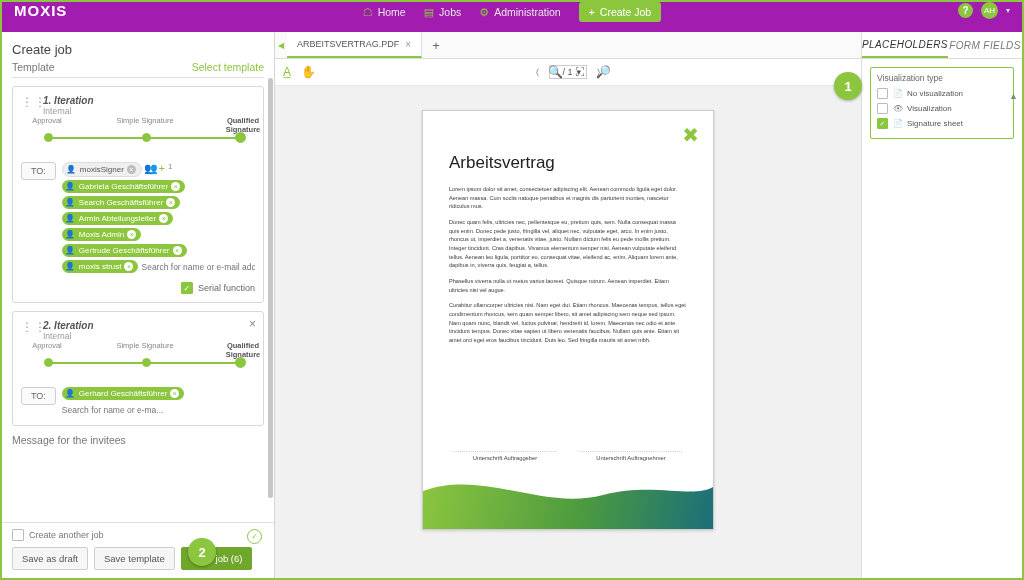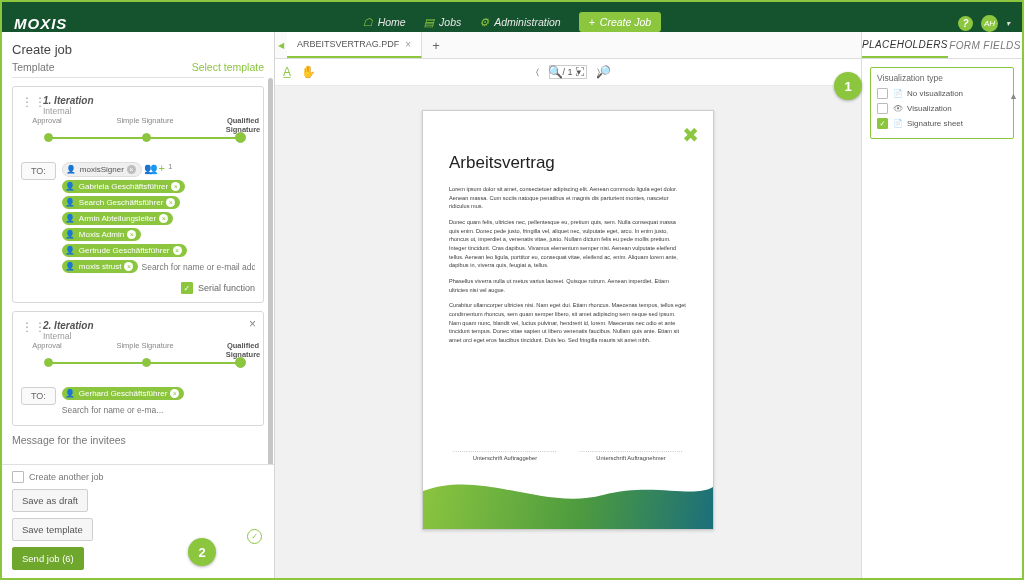--- a/index.html
+++ b/index.html
@@ -13,24 +13,23 @@
     position:relative;
   }
   .app{
     position:absolute;inset:0;
     border:2px solid #8cc63f;
     box-sizing:border-box;
     display:flex;flex-direction:column;
   }
   
   .topbar{
-    height:30px;background:#14532d;color:#fff;
-    display:flex;align-items:flex-end;flex:0 0 30px;
+    height:30px;background:#a21caf;color:#fff;
+    display:flex;align-items:flex-start;flex:0 0 30px;
     position:relative;
-    font-style:italic;
   }
   .logo{
     font-size:15px;font-weight:bold;letter-spacing:1px;
     padding-left:12px;color:#fff;
   }
   .topnav{
     position:absolute;left:0;right:0;
     display:flex;justify-content:center;align-items:center;gap:18px;
     pointer-events:none;
   }
@@ -154,21 +153,21 @@
     border:1px solid #d8d8d8;border-radius:3px;text-align:center;
     font-size:10px;color:#8cc63f;padding:6px;margin-bottom:10px;cursor:pointer;
   }
   .msg-label{font-size:10.5px;color:#777;margin-bottom:4px;}
 
   .left-footer{
     border-top:1px solid #e0e0e0;padding:6px 10px 8px 10px;background:#fff;
     position:relative;
   }
   .another-row{display:flex;align-items:center;gap:5px;font-size:9px;color:#777;margin-bottom:6px;}
-  .btn-row{display:flex;gap:6px;align-items:flex-start;flex-direction:column;}
+  .btn-row{display:flex;gap:6px;align-items:flex-end;}
   .btn{
     font-size:9.5px;padding:5px 9px;border:1px solid #cfcfcf;border-radius:2px;
     background:#f6f6f6;color:#555;cursor:pointer;
   }
   .btn.primary{background:#6fa62c;border-color:#6fa62c;color:#fff;}
   .check-circle{
     position:absolute;right:12px;bottom:34px;width:13px;height:13px;border-radius:50%;
     border:1px solid #8cc63f;color:#8cc63f;font-size:8px;
     display:flex;align-items:center;justify-content:center;background:#fff;
   }

